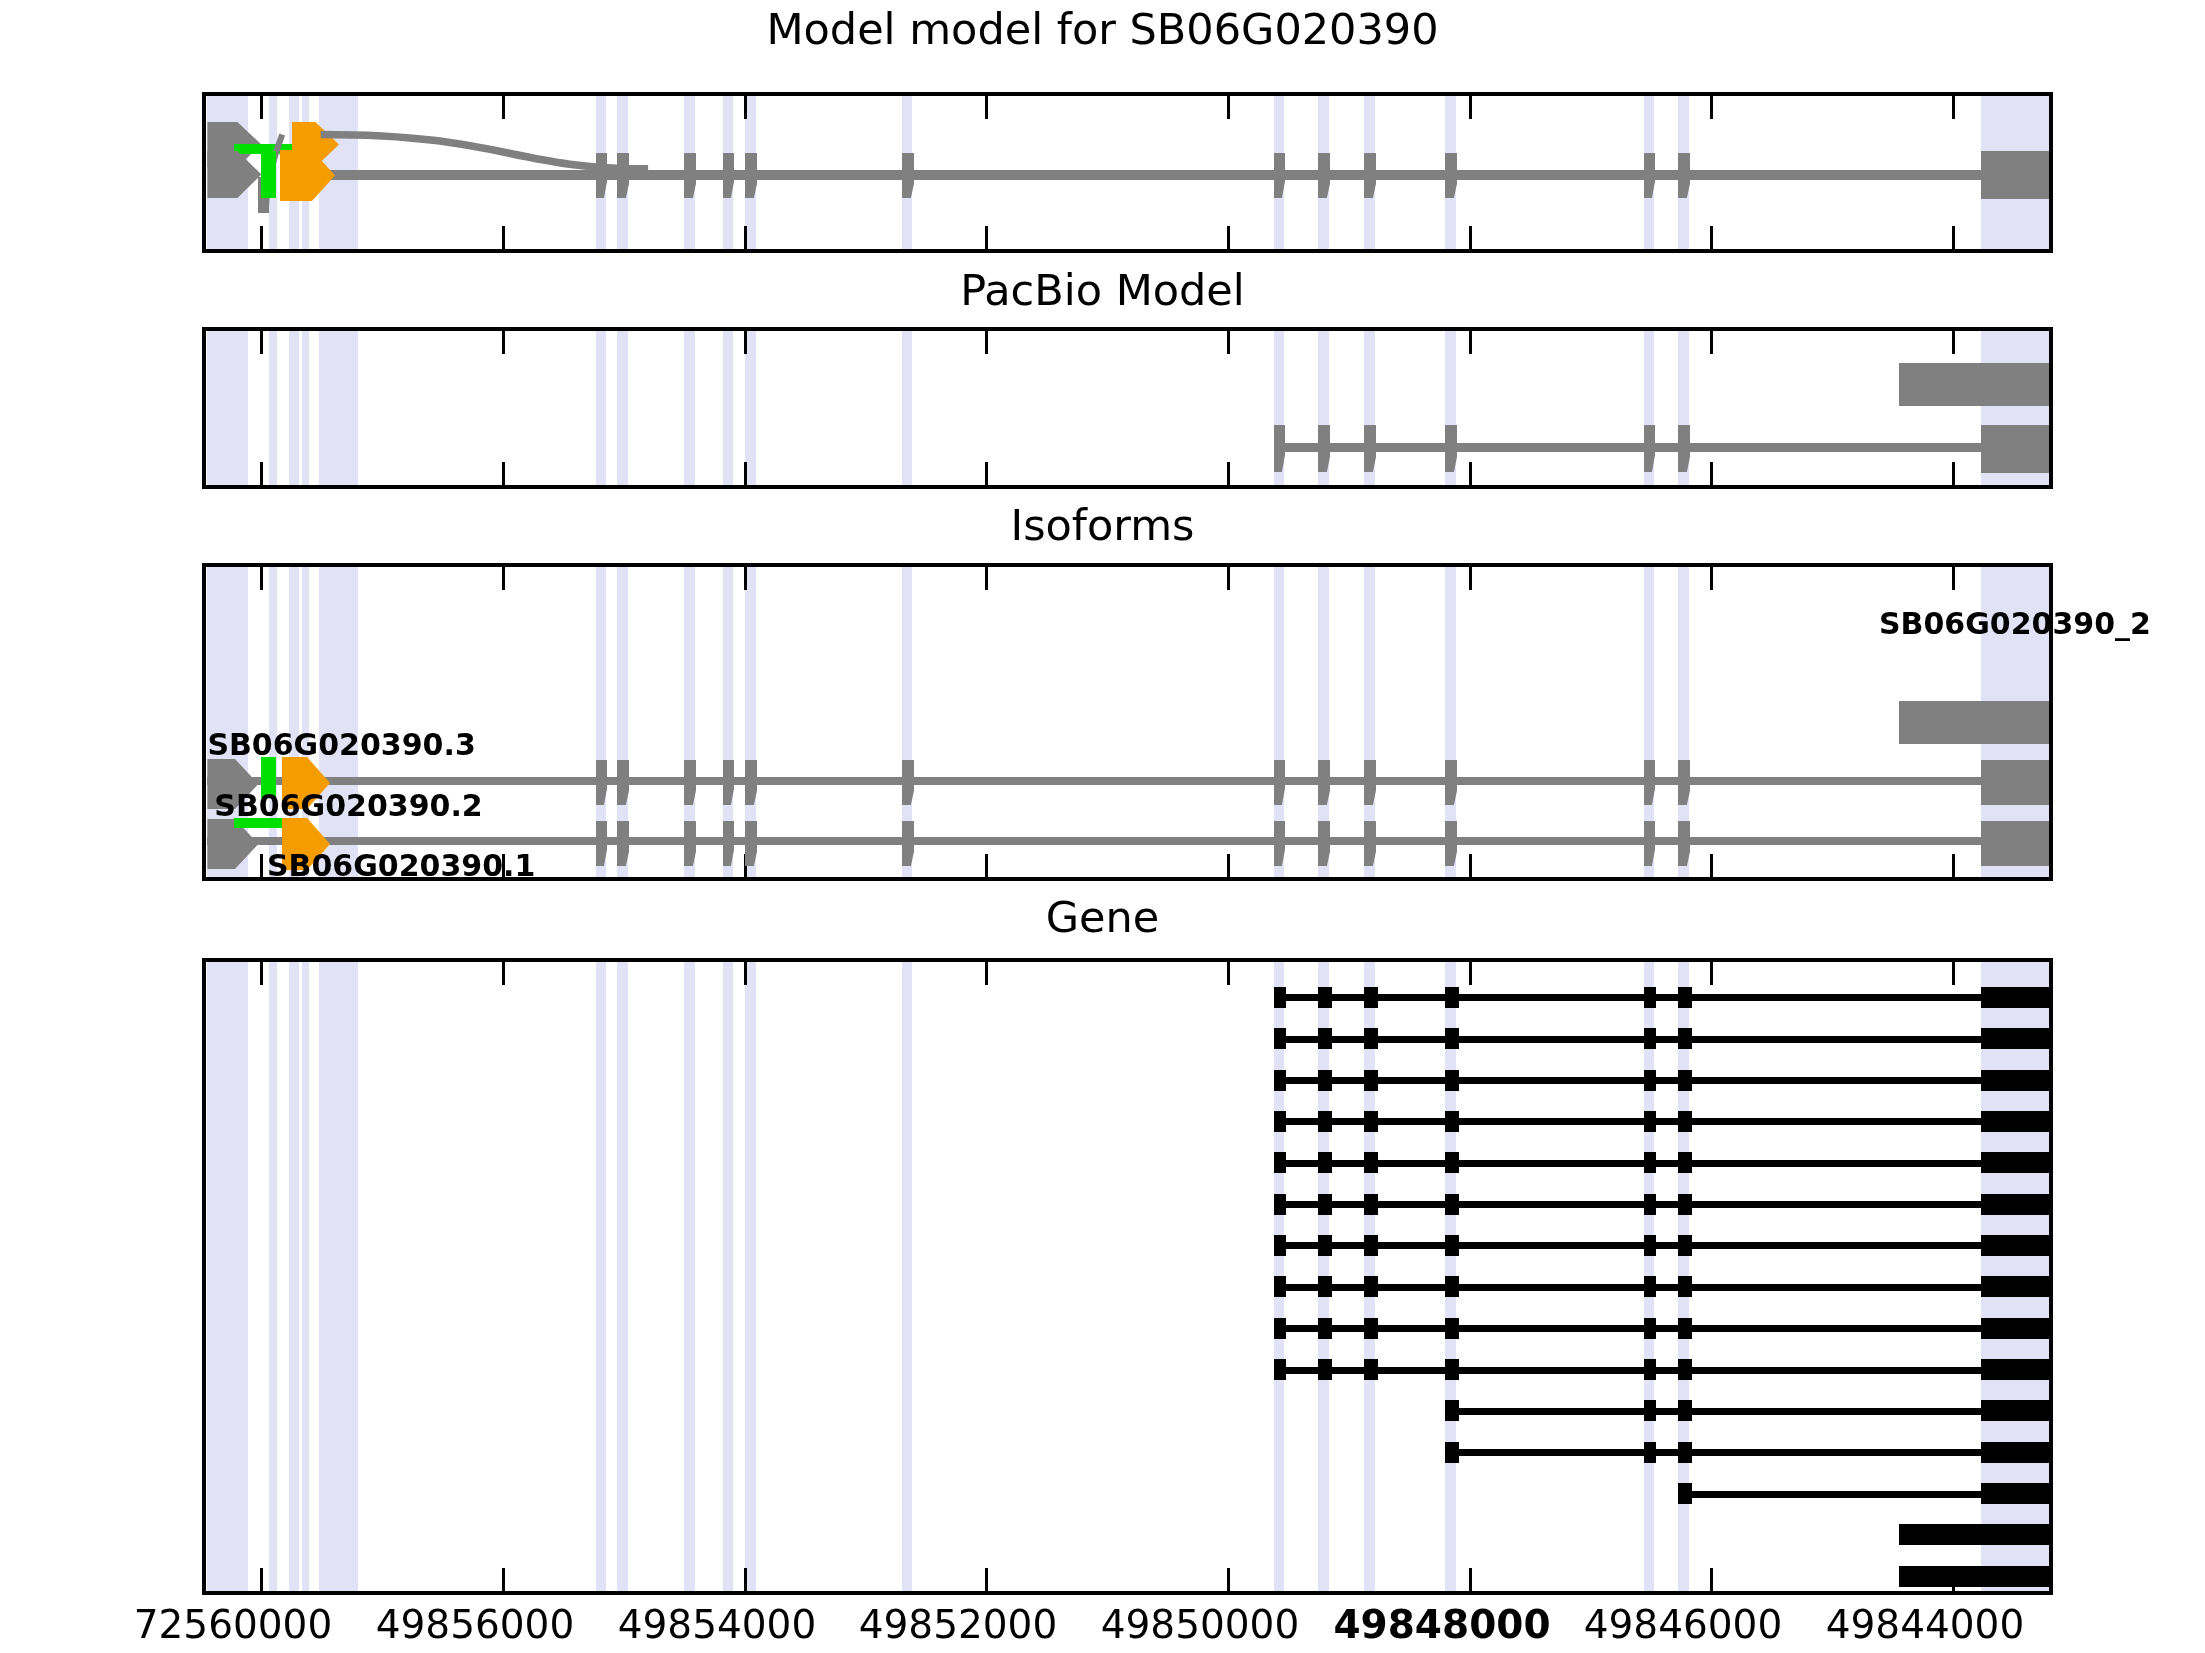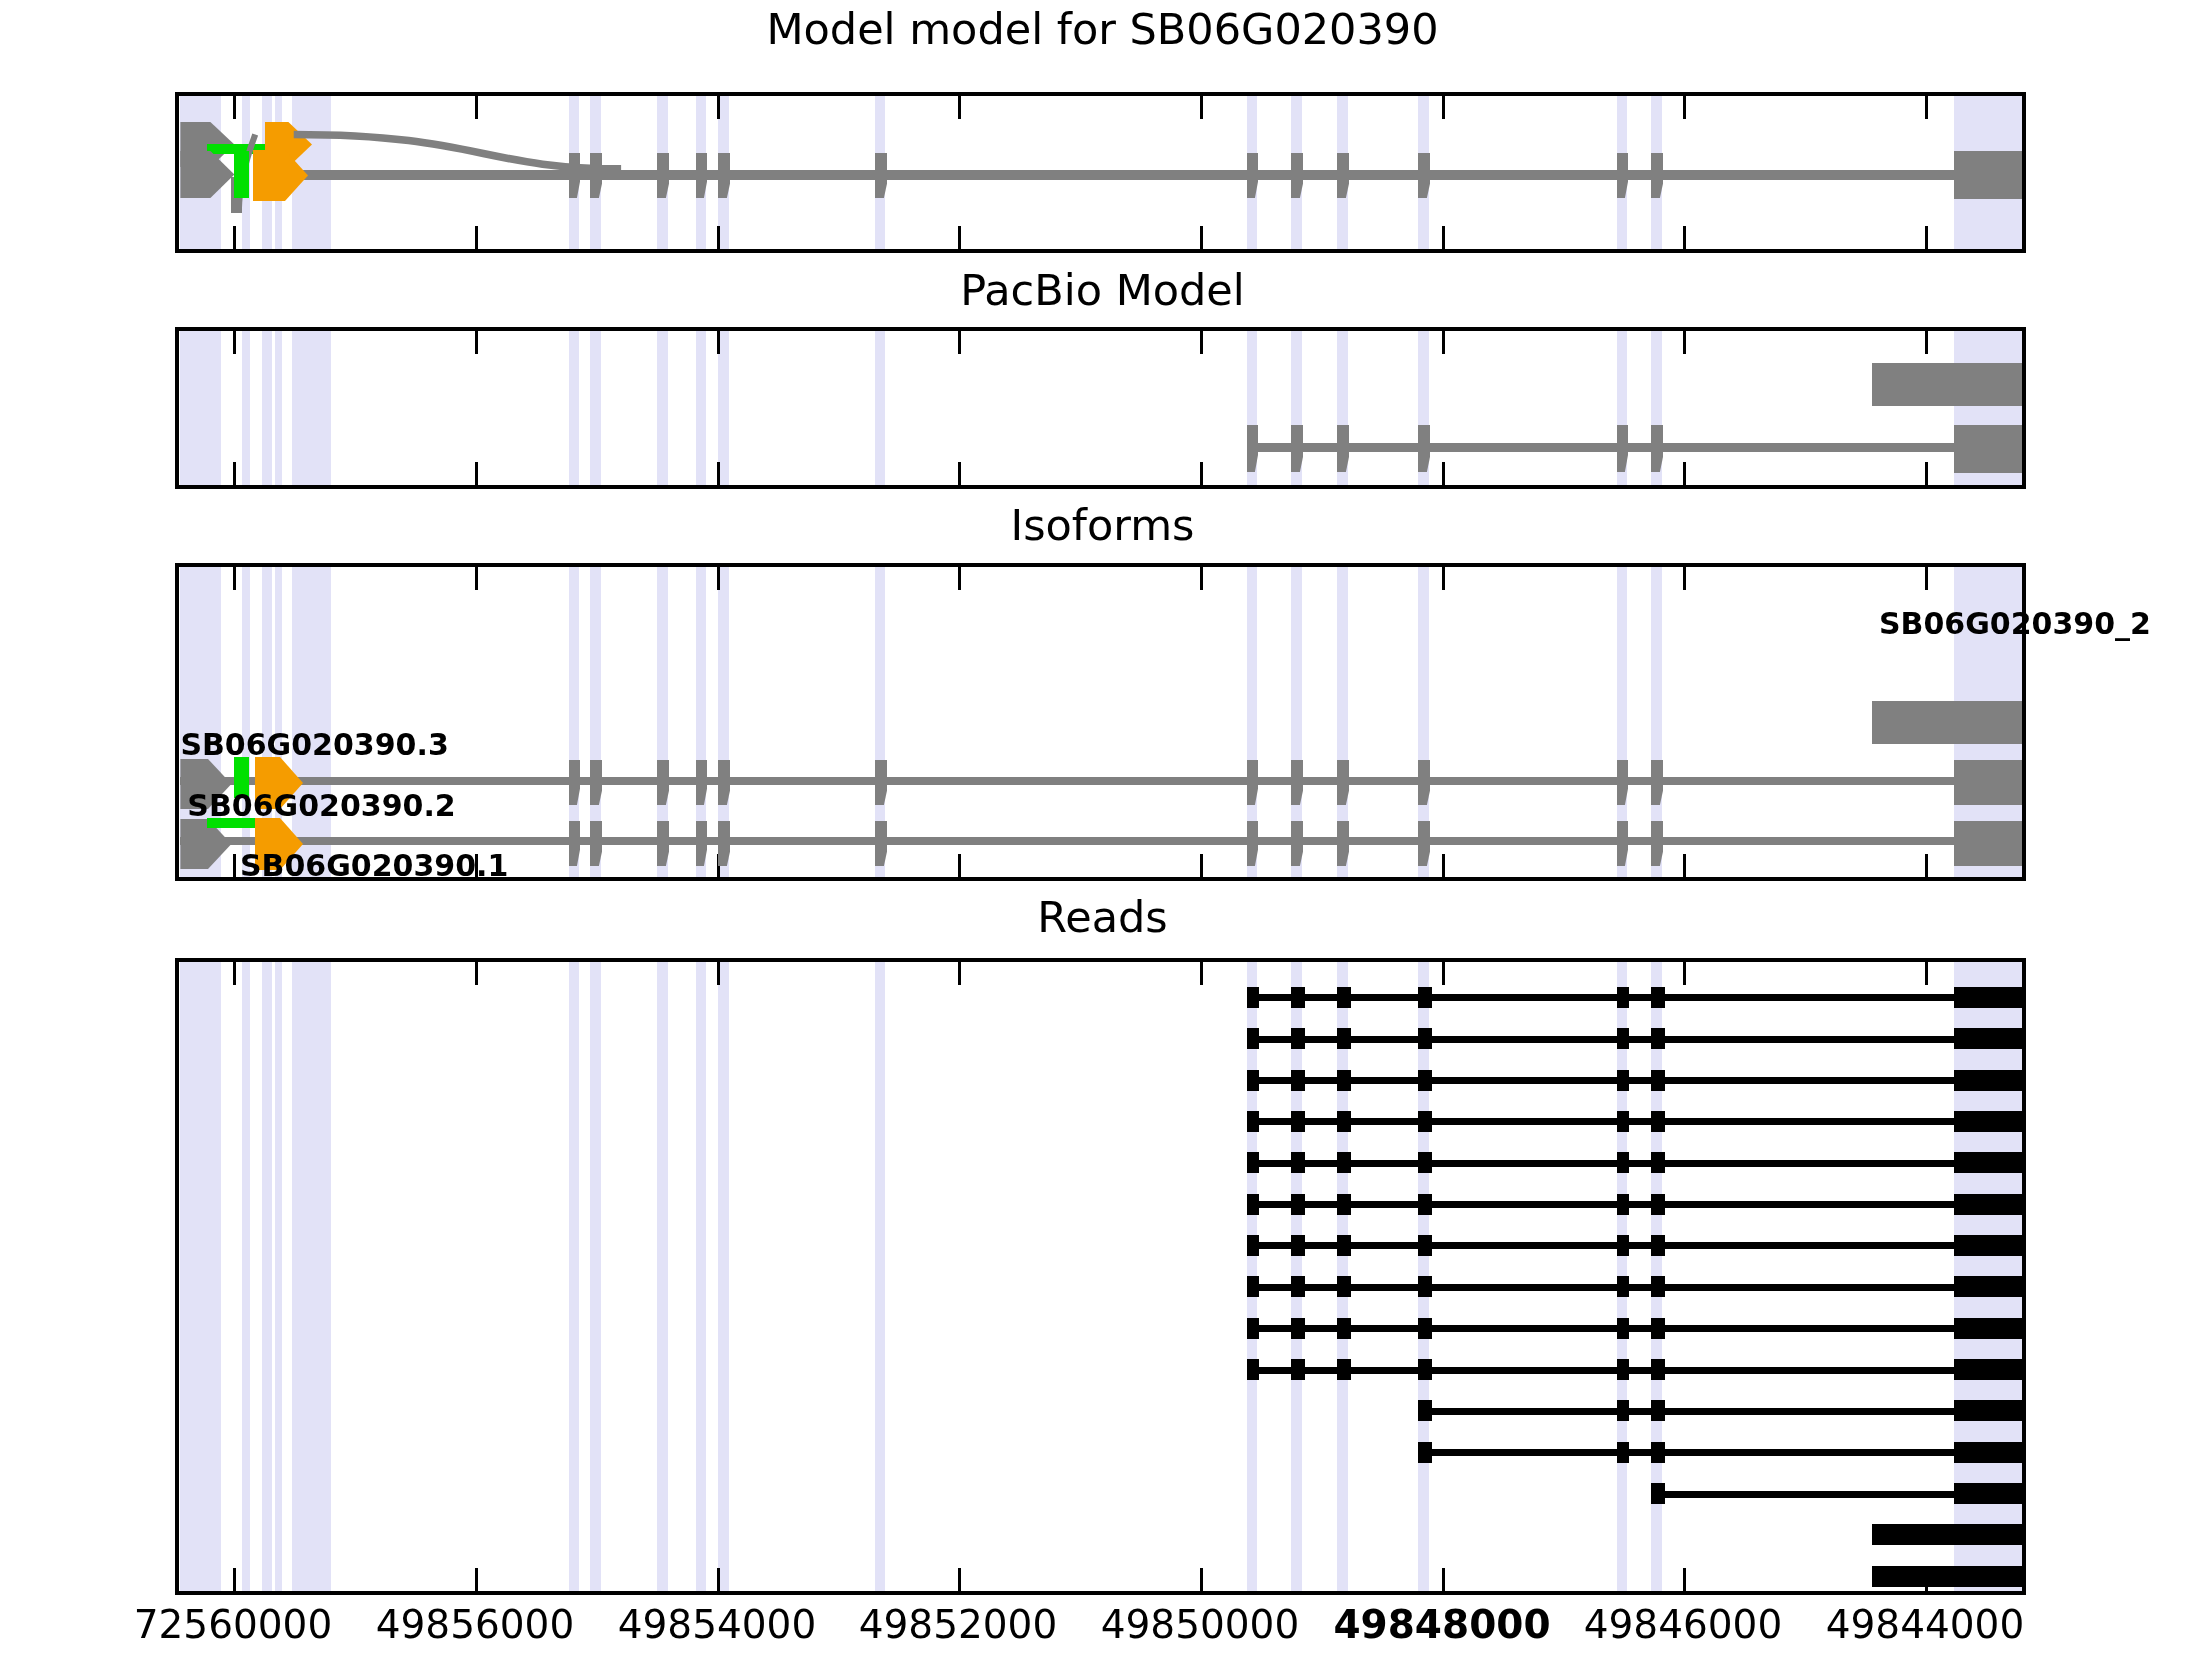--- a/index.html
+++ b/index.html
@@ -1,18 +1,18 @@
 <!DOCTYPE html>
 <html style="font-size:11px"><head>
 <meta charset="utf-8">
 <style>
   html,body{margin:0;padding:0;background:#ffffff;}
   body{width:2205px;height:1654px;font-family:"DejaVu Sans","Liberation Sans",sans-serif;position:relative;overflow:hidden;}
   .panel-title{position:absolute;left:0;width:2205px;text-align:center;font-size:43px;color:#000;font-weight:400;letter-spacing:0px;}
-  .track{position:absolute;border:4.1px solid #000;box-sizing:border-box;background:#fff;overflow:hidden;}
+  .track{position:absolute;border:4.1px solid #000;box-sizing:border-box;background:#fff;overflow:hidden;margin-left:27px;}
   .hl{position:absolute;top:0;bottom:0;background:#e2e2f7;}
   .tick{position:absolute;width:3.4px;background:#000;}
   .tick.top{top:0;height:23.4px;}
   .tick.bot{bottom:0;height:23.4px;}
   .axlabel{position:absolute;font-size:39px;color:#000;text-align:center;white-space:nowrap;}
   .isoname{position:absolute;font-size:30px;font-weight:bold;color:#000;white-space:nowrap;}
 </style>
 </head>
 <body>
 
@@ -198,21 +198,21 @@
     <div style="position:absolute;left:1438px;top:254px;width:11px;height:45px;background:#808080;clip-path:polygon(0 0,100% 0,100% 64%,72% 100%,0 100%);"></div>
     <div style="position:absolute;left:1472px;top:254px;width:12.4px;height:45px;background:#808080;clip-path:polygon(0 0,100% 0,100% 64%,72% 100%,0 100%);"></div>
     <div style="position:absolute;left:1775px;top:254px;width:95px;height:45px;background:#808080;clip-path:polygon(0 0, 72px 0, 100% 50%, 72px 100%, 0 100%);"></div>
     <div class="isoname" style="left:8.3px;top:221px;">SB06G020390.2</div>
     <div style="position:absolute;left:61px;top:313px;width:51px;height:50px;background:#808080;clip-path:polygon(0 0, 27.6px 0, 100% 50%, 27.6px 100%, 0 100%);"></div>
     <div style="position:absolute;left:76px;top:311px;width:48px;height:52px;background:#f59c00;clip-path:polygon(0 0, 25px 0, 100% 50%, 25px 100%, 0 100%);"></div>
     <div class="isoname" style="left:61px;top:281px;">SB06G020390.1</div>
   </div>
 <div class="isoname" id="iso-top-label" style="left:1879px;top:606px;">SB06G020390_2</div>
 
-<div class="panel-title" style="top:892px;">Reads</div>
+<div class="panel-title" style="top:892px;">Gene</div>
 <div class="track" id="track-reads" style="left:175px;top:958px;width:1851px;height:637px;">
     <div class="hl" style="left:1.4px;width:41px;background:#e2e2f7;"></div>
     <div class="hl" style="left:63px;width:8.3px;background:#e2e2f7;"></div>
     <div class="hl" style="left:83px;width:9.6px;background:#e2e2f7;"></div>
     <div class="hl" style="left:96px;width:6.9px;background:#e2e2f7;"></div>
     <div class="hl" style="left:113px;width:39px;background:#e2e2f7;"></div>
     <div class="hl" style="left:390px;width:9.6px;background:#e2e2f7;"></div>
     <div class="hl" style="left:411px;width:11px;background:#e2e2f7;"></div>
     <div class="hl" style="left:478px;width:11px;background:#e2e2f7;"></div>
     <div class="hl" style="left:517px;width:9.6px;background:#e2e2f7;"></div>

